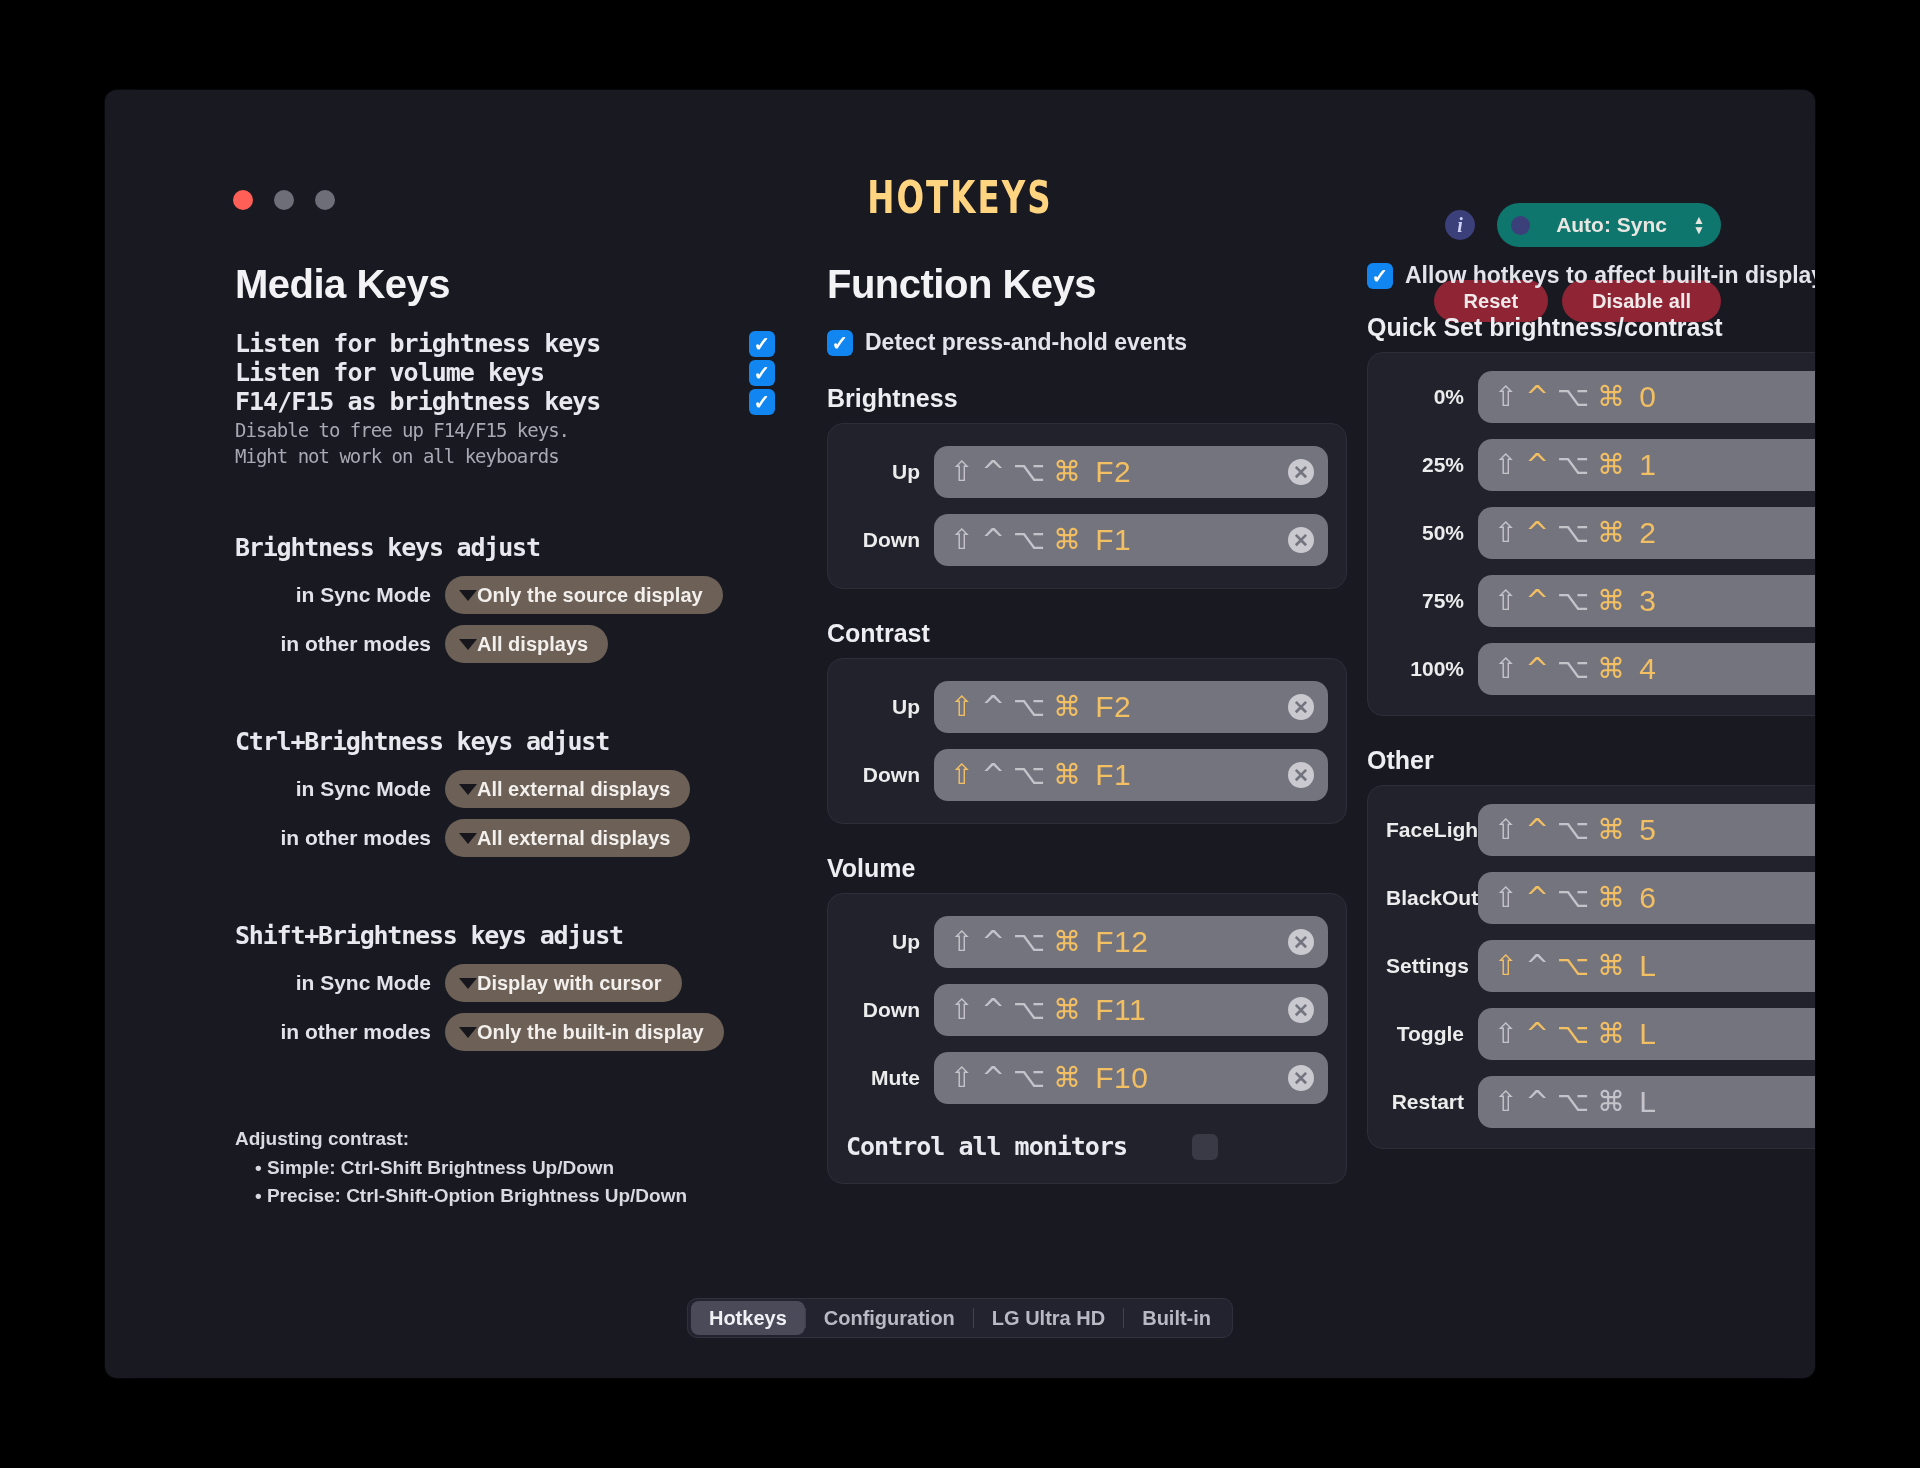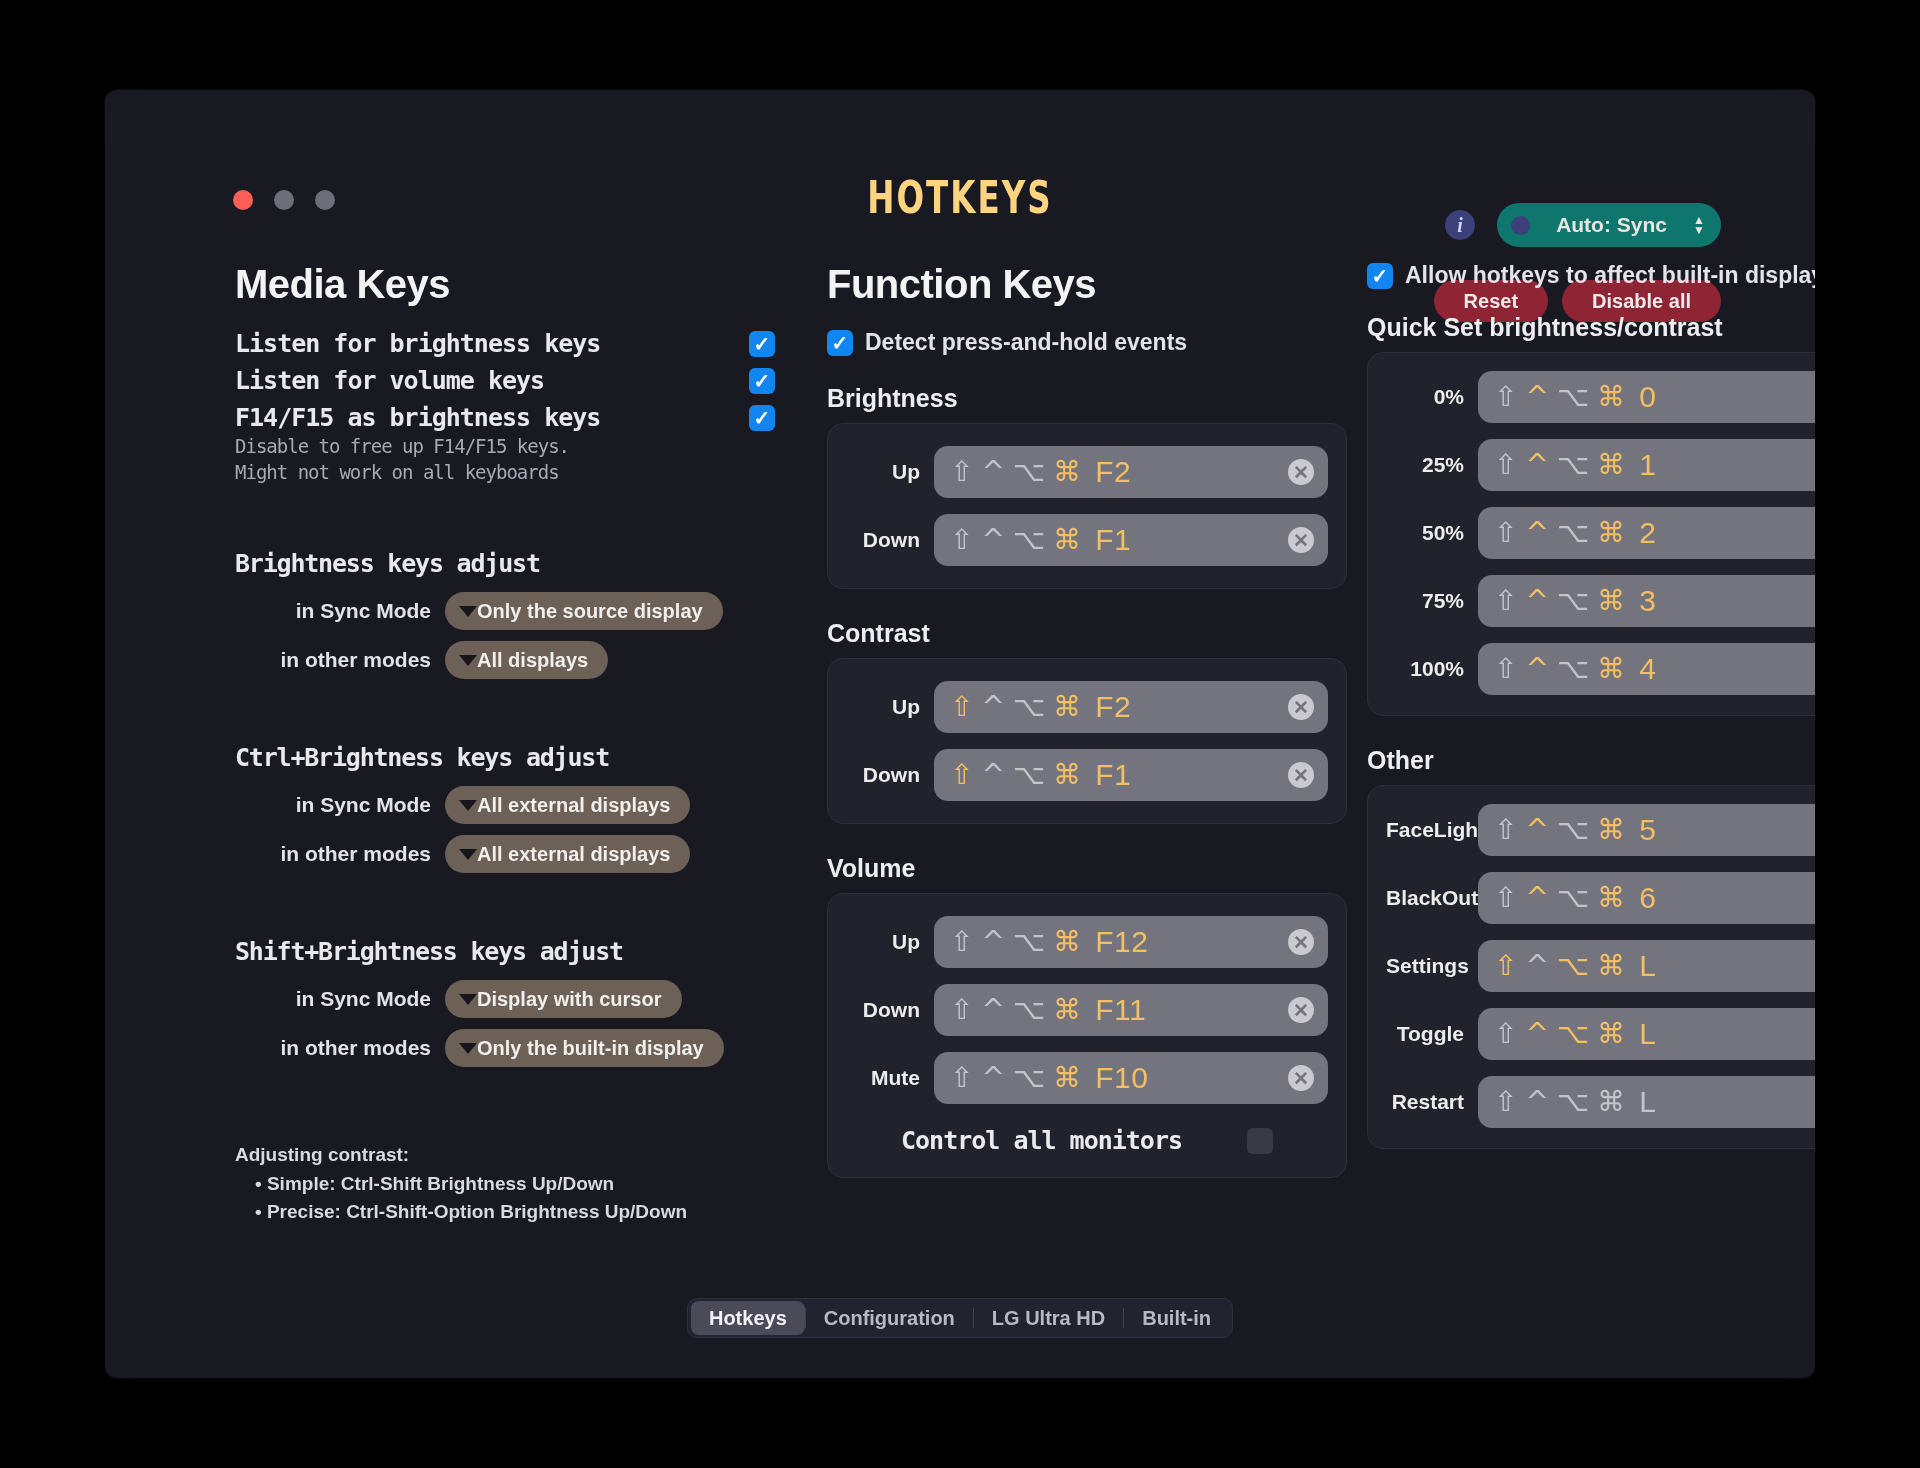--- a/index.html
+++ b/index.html
@@ -71,21 +71,21 @@
   .col-mid    { position: absolute; left: 722px; top: 172px; width: 520px; }
   .col-right  { position: absolute; left: 1262px; top: 172px; width: 540px; }
 
   h1.sec {
     color: #f3f3f6; font-size: 40px; font-weight: 700;
     letter-spacing: -0.5px; margin-bottom: 22px;
   }
 
   
   .mk-row { display: flex; align-items: center; justify-content: space-between; margin-top: 28px; }
-  .mk-row:first-of-type { margin-top: 8px; gap: 36px; }
+  .mk-row:first-of-type { margin-top: 0; gap: 36px; }
   .mk-label {
     color: #e8e8ee; font-size: 25px; font-weight: 700;
     font-family: "DejaVu Sans Mono","Liberation Mono", monospace;
     letter-spacing: -1px;
   }
   .cb {
     width: 26px; height: 26px; border-radius: 6px;
     background: #1186f0; display: flex; align-items: center; justify-content: center;
     color: #fff; font-size: 20px; font-weight: 700; flex: none;
   }
@@ -153,21 +153,21 @@
     color: #f2bf63; letter-spacing: .5px;
   }
   .keycap.off { color: #c3c3c9; }
   .clear {
     position: absolute; right: 14px; top: 50%; transform: translateY(-50%);
     width: 26px; height: 26px; border-radius: 50%; background: #c9c9cf;
     color: #74747f; font-size: 19px; font-weight: 700;
     display: flex; align-items: center; justify-content: center;
   }
 
-  .allrow { display: flex; align-items: center; justify-content: center; gap: 65px; margin-top: 22px; }
+  .allrow { display: flex; align-items: center; justify-content: flex-start; gap: 65px; margin-top: 28px; }
   .allrow .lbl {
     color: #eaeaf0; font-size: 25px; font-weight: 700;
     font-family: "DejaVu Sans Mono","Liberation Mono", monospace; letter-spacing: -1px;
   }
 
   .detect-row { display: flex; align-items: center; gap: 12px; margin-bottom: 28px; }
   .detect-row .txt { color: #e3e3e9; font-size: 23px; font-weight: 700; }
 
   .spacer24 { height: 30px; }
 

